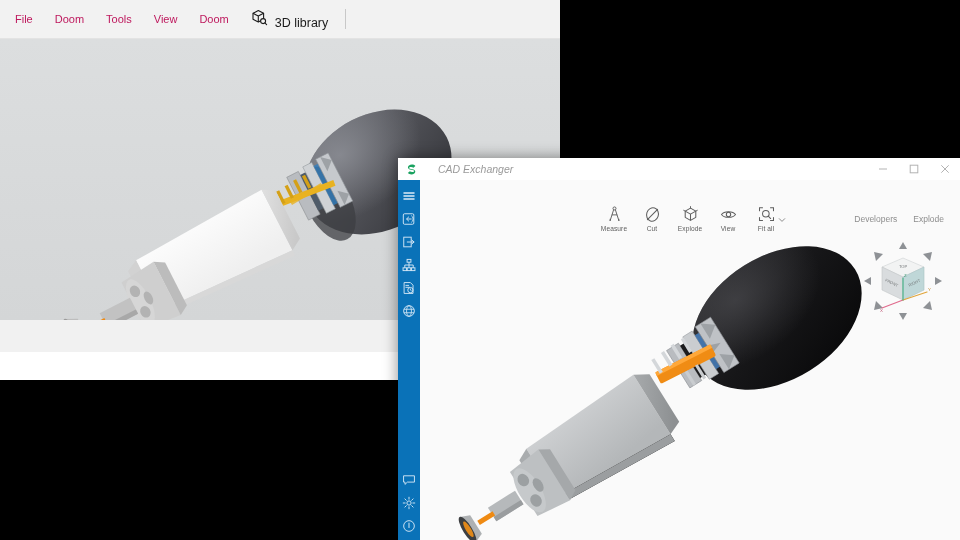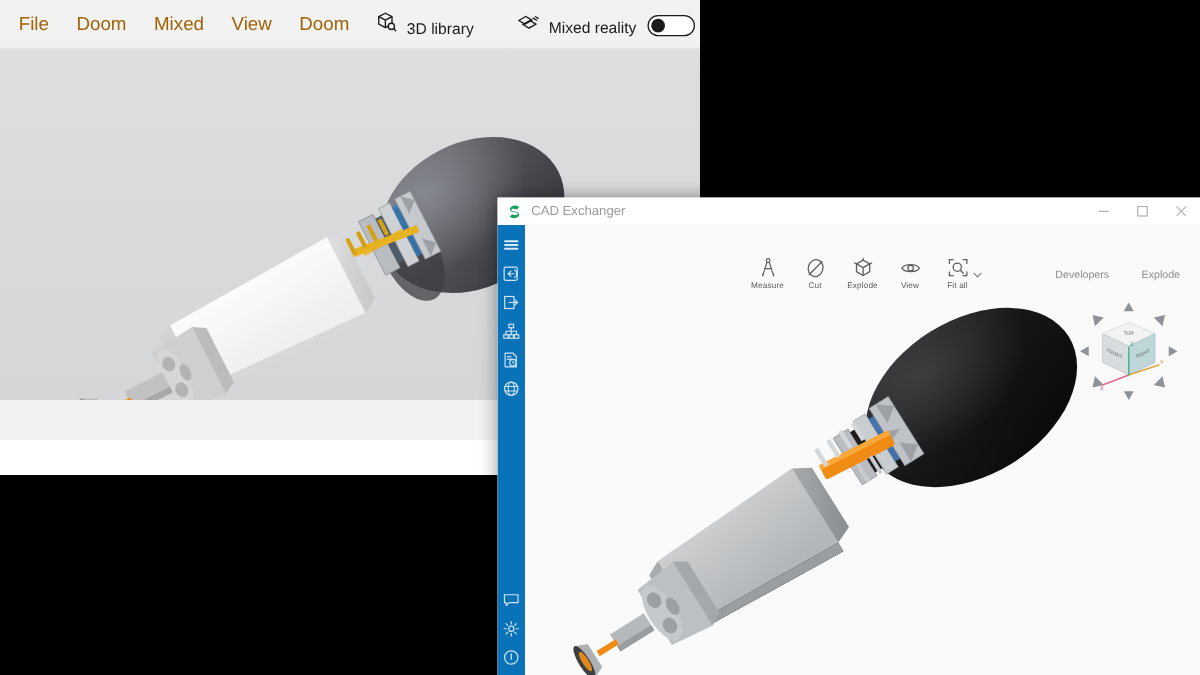--- a/index.html
+++ b/index.html
@@ -73,22 +73,22 @@
   }
   #viewer-menubar {
     height: 38px;
     background: #f2f2f2;
     border-bottom: 1px solid #e3e3e3;
     display: flex;
     align-items: center;
     padding-left: 4px;
   }
   .menu-item {
-    font-size: 15px;
-    color: #a16207;
+    font-size: 11px;
+    color: #be185d;
     padding: 6px 11px;
     white-space: nowrap;
     cursor: default;
   }
   .tool-item {
     display: flex;
     align-items: flex-end;
     gap: 7px;
     padding: 6px 10px;
     font-size: 12.5px;
@@ -156,22 +156,23 @@
   }
   #cad-logo {
     margin-left: 7px;
     width: 13px;
     height: 13px;
     display: block;
   }
   #cad-title-text {
     font-size: 10.5px;
     color: #9a9a9a;
-    margin-left: 7px;
+    margin-left: 20px;
     white-space: nowrap;
+    font-style: italic;
   }
   #cad-window-controls {
     position: absolute;
     right: 0;
     top: 0;
     display: flex;
   }
   .cad-ctrl {
     width: 31px;
     height: 22px;
@@ -243,21 +244,21 @@
   #fitall-chevron {
     position: absolute;
     right: -1px;
     bottom: 9px;
   }
   #cad-links {
     position: absolute;
     right: 16px;
     top: 34px;
     display: flex;
-    gap: 26px;
+    gap: 16px;
   }
   .cad-link {
     font-size: 8.5px;
     color: #8d8d8d;
     white-space: nowrap;
   }
   #navcube {
     position: absolute;
     right: 12px;
     top: 56px;
@@ -277,53 +278,38 @@
 <body>
 
 <div id="desktop"></div>
 
 <div id="viewer-window">
 
 
   <div id="viewer-menubar">
     <div class="menu-item">File</div>
     <div class="menu-item">Doom</div>
-    <div class="menu-item">Mixed</div>
+    <div class="menu-item">Tools</div>
     <div class="menu-item">View</div>
     <div class="menu-item">Doom</div>
 
     <div class="tool-item">
       <span>
         <svg width="18" height="18" viewBox="0 0 18 18">
           <path d="M8.3 1.6 L13.6 4.3 L13.6 10.3 L8.3 13.1 L3 10.3 L3 4.3 Z" fill="none" stroke="#1b1b1b" stroke-width="1.1" stroke-linejoin="round"></path>
           <path d="M3 4.3 L8.3 7.1 L13.6 4.3 M8.3 7.1 L8.3 13.1" fill="none" stroke="#1b1b1b" stroke-width="1.1" stroke-linejoin="round"></path>
           <circle cx="13.1" cy="12.1" r="2.5" fill="#f2f2f2" stroke="#1b1b1b" stroke-width="1.1"></circle>
           <line x1="14.9" y1="13.9" x2="16.6" y2="15.6" stroke="#1b1b1b" stroke-width="1.1" stroke-linecap="round"></line>
         </svg>
       </span>
       <span>3D library</span>
     </div>
 
     <div id="menu-separator"></div>
 
-    <div class="tool-item">
-      <span>
-        <svg width="19" height="16" viewBox="0 0 19 16">
-          <path d="M2 6.4 L7.6 3.2 L12.6 6.1 L7 9.3 Z" fill="none" stroke="#1b1b1b" stroke-width="1.1" stroke-linejoin="round"></path>
-          <path d="M5.2 9.6 L10.8 6.4 L15.8 9.3 L10.2 12.5 Z" fill="none" stroke="#1b1b1b" stroke-width="1.1" stroke-linejoin="round"></path>
-          <path d="M13.4 4.5 L16.4 6.2" stroke="#1b1b1b" stroke-width="1.1" stroke-linecap="round"></path>
-          <path d="M15.3 3.4 L17.6 4.7" stroke="#1b1b1b" stroke-width="1.1" stroke-linecap="round"></path>
-        </svg>
-      </span>
-      <span>Mixed reality</span>
-      <span id="toggle-track">
-        <span id="toggle-knob"></span>
-      </span>
-      <span id="toggle-state">Off</span>
-    </div>
   </div>
 
   <div id="viewer-canvas">
     <svg class="model-svg" style="left:0; top:0;" width="560" height="281" viewBox="0 0 560 281">
       <defs>
         <linearGradient id="vHeadG" x1="0.15" y1="0.05" x2="0.85" y2="0.95">
           <stop offset="0%" stop-color="#6e7076"></stop>
           <stop offset="38%" stop-color="#55565c"></stop>
           <stop offset="100%" stop-color="#35363b"></stop>
         </linearGradient>

